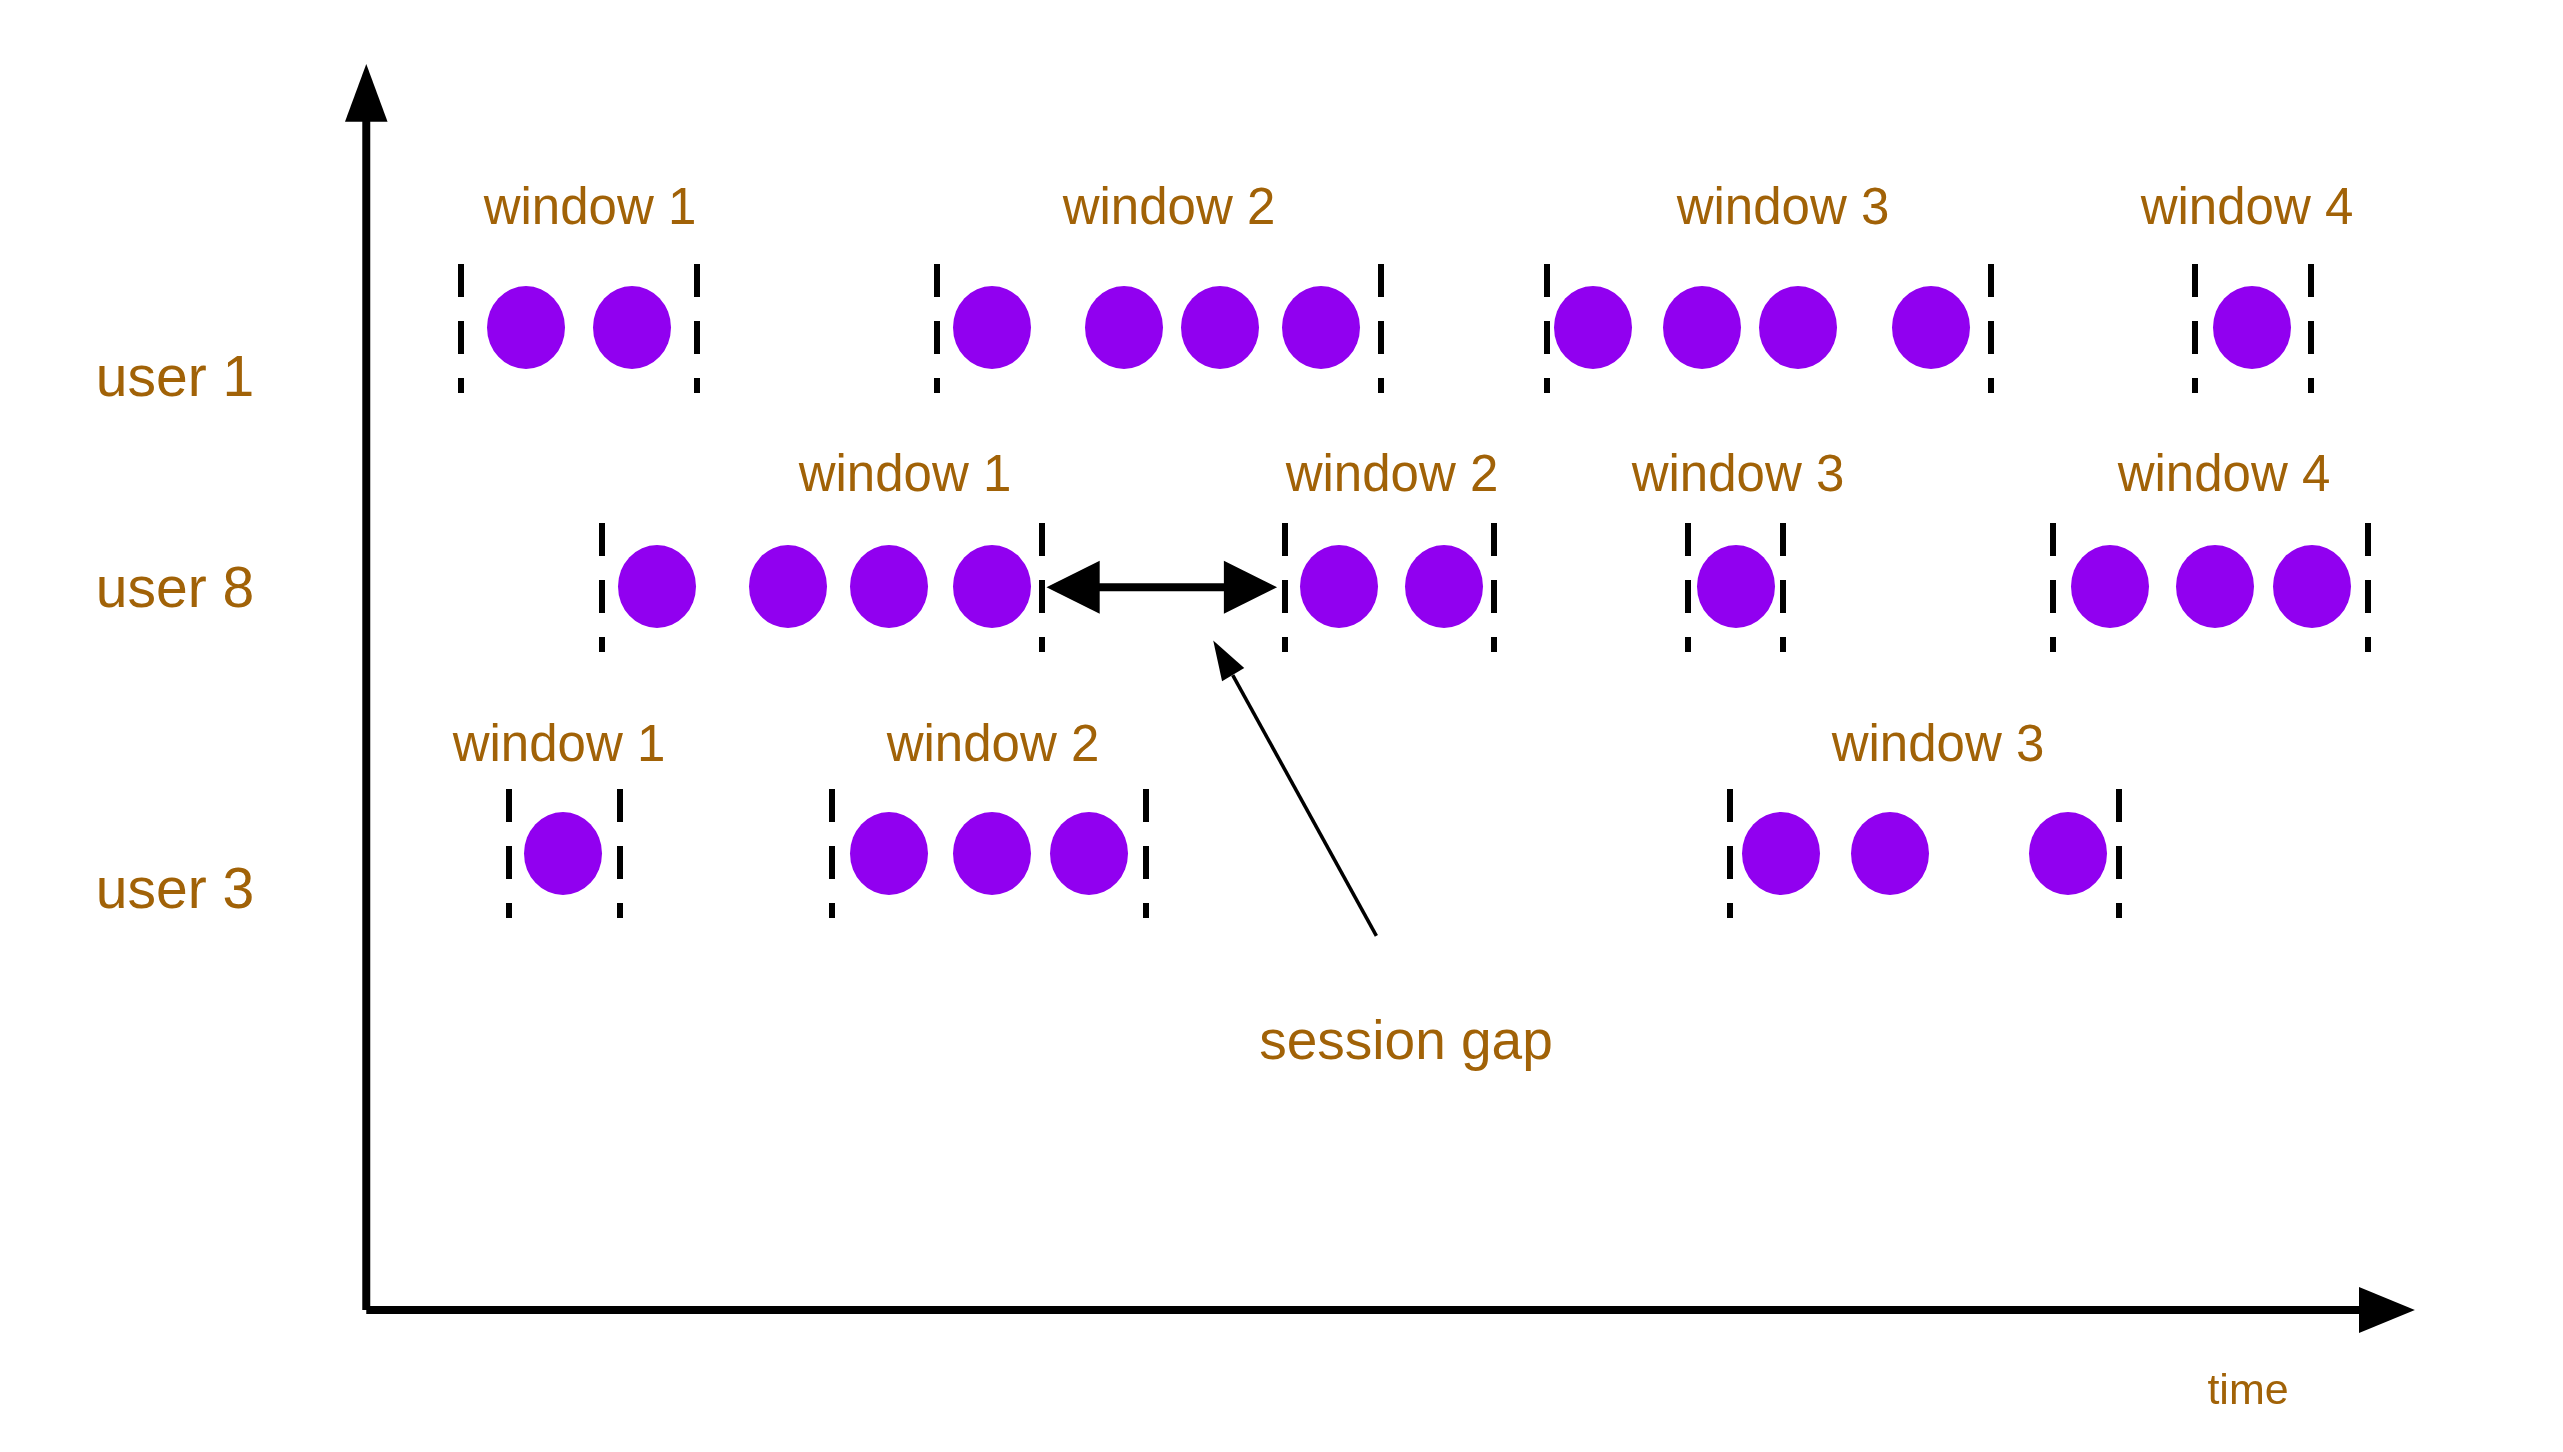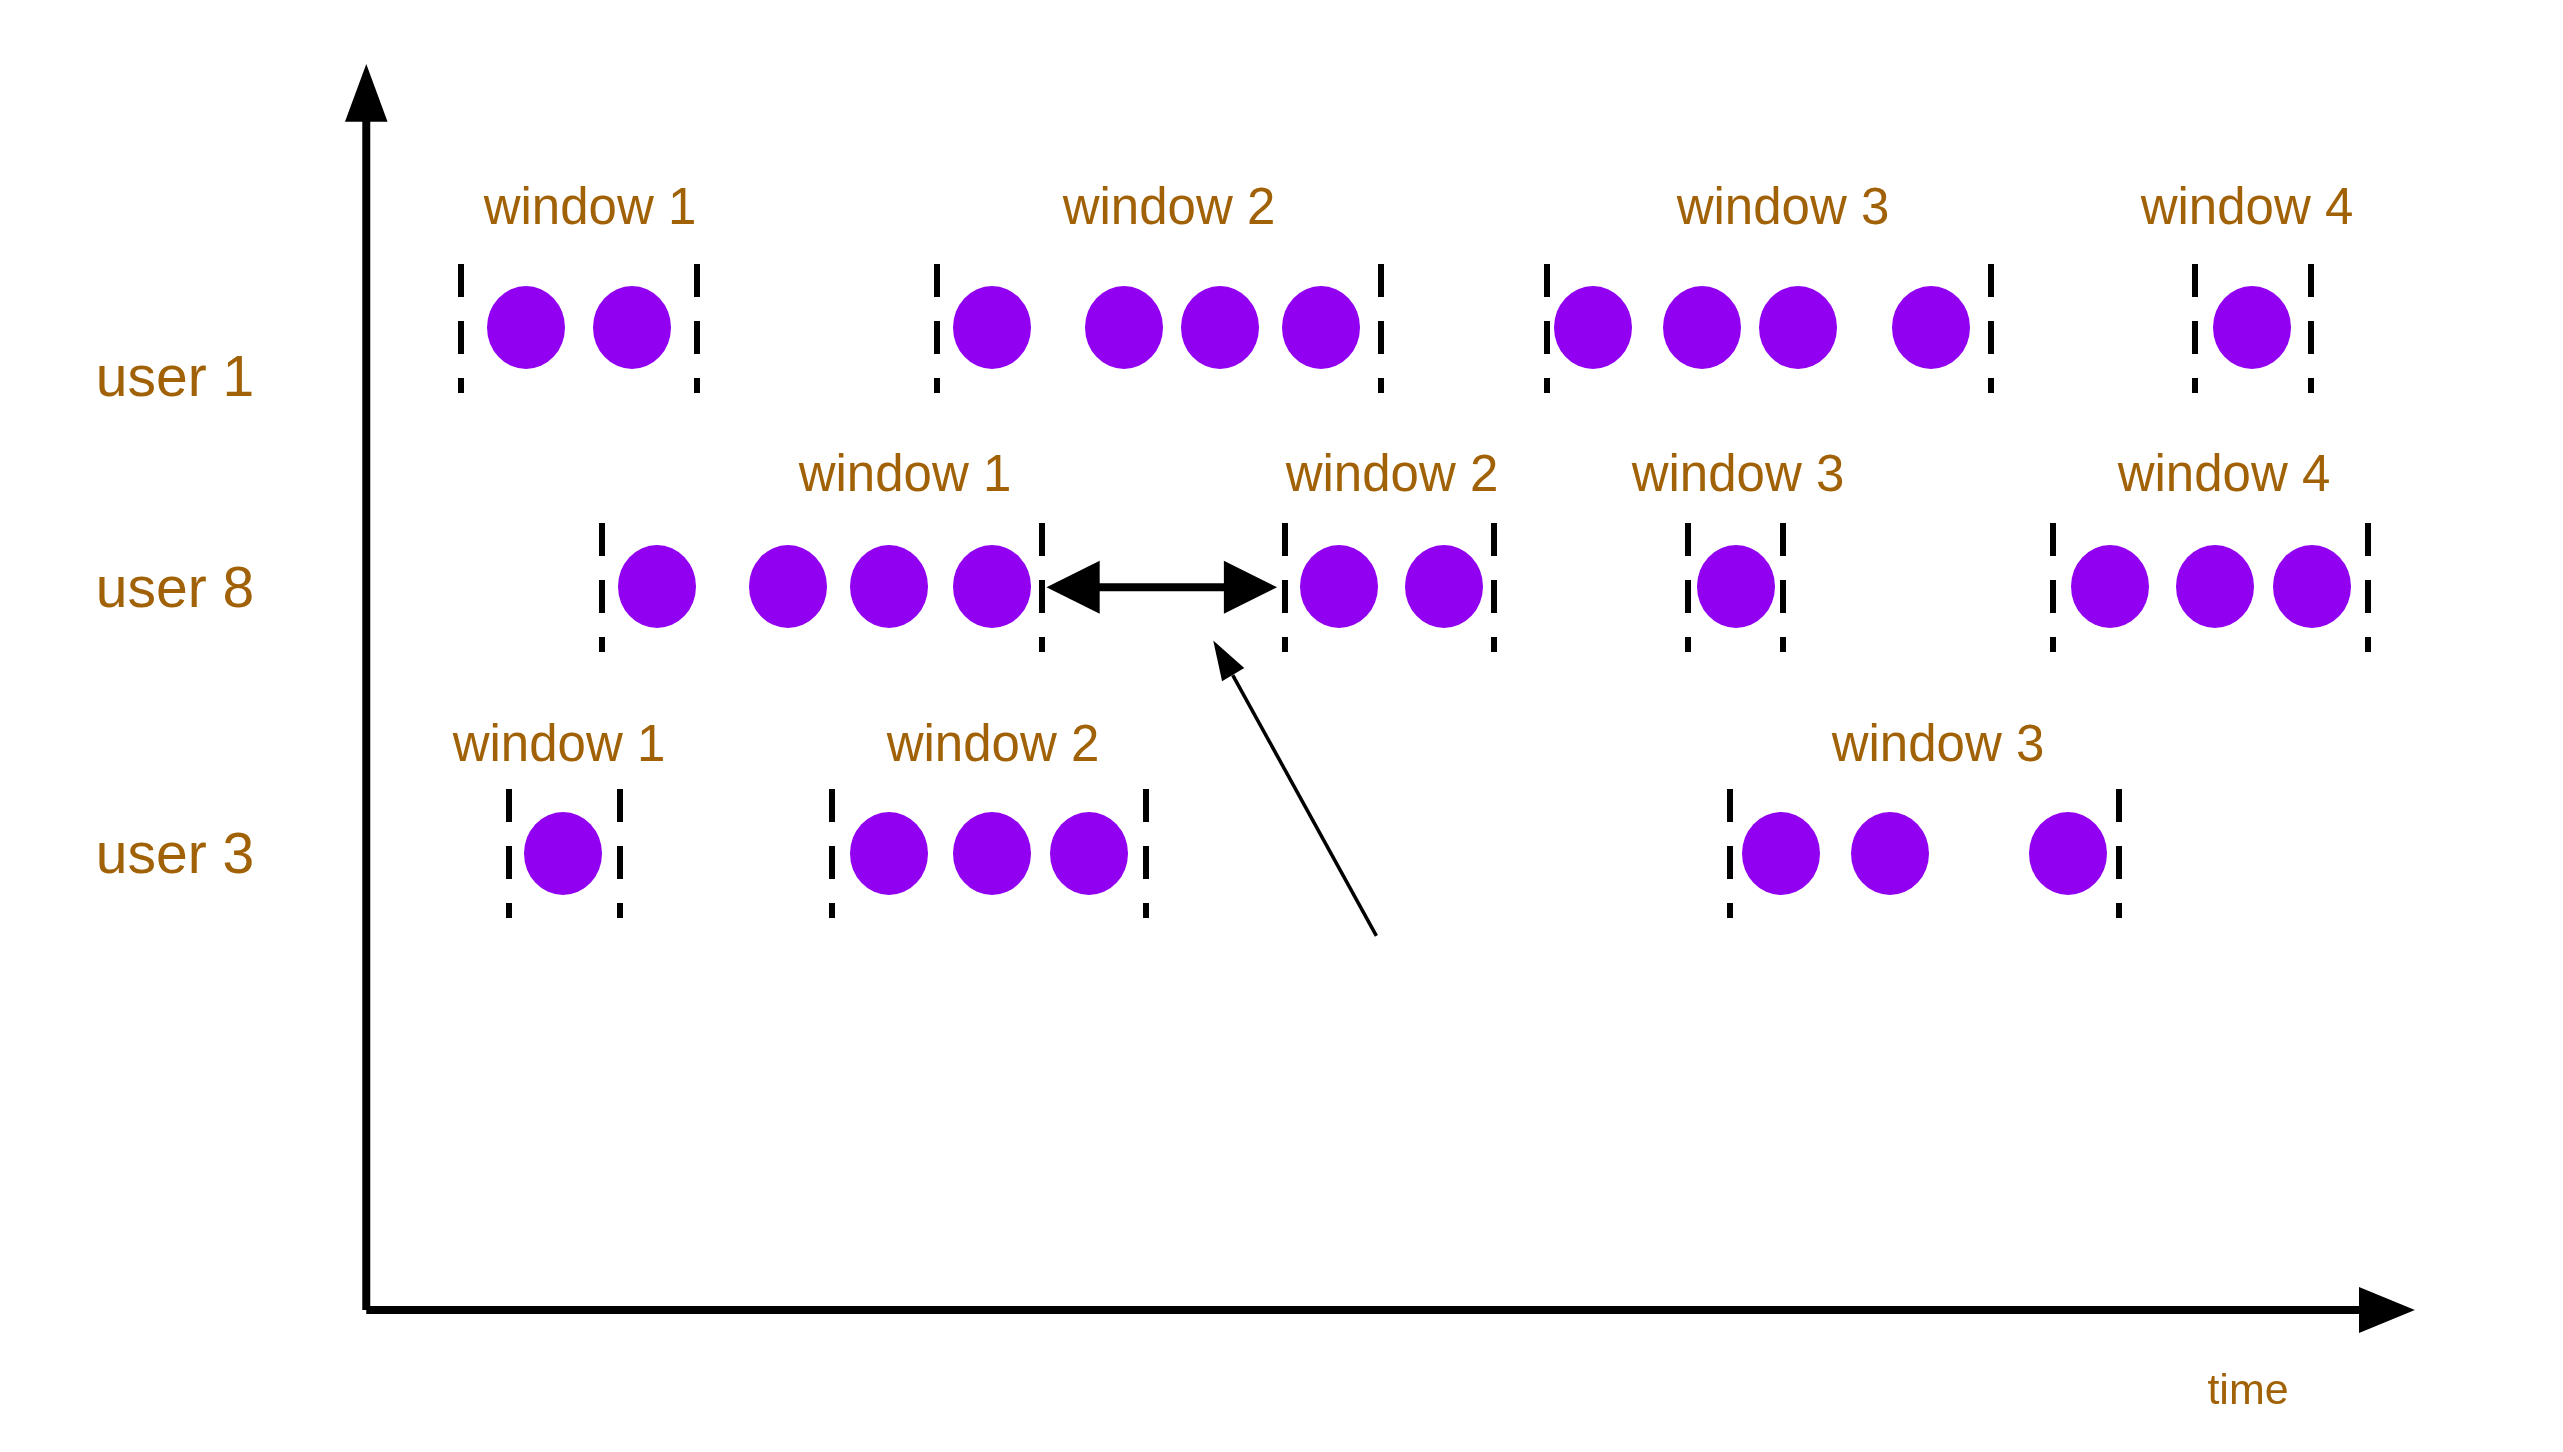--- a/index.html
+++ b/index.html
@@ -65,20 +65,21 @@
     </g>
 
     <g>
       <line x1="1552" y1="1055" x2="1390" y2="761" stroke="#000" stroke-width="4"></line>
       <polygon points="1368,722 1403,753 1378,768" fill="#000"></polygon>
     </g>
   </svg>
 
   <div class="lbl axis-label" style="left:2248px; top:1389px;">time</div>
 
+  <div class="lbl anno-label" style="left:1406px; top:1040px;">session gap</div>
 
 <div class="lbl user-label" style="left: 175px; top: 328px; margin-top: 48px;">user 1</div>
     <div class="lbl win-label" style="left: 590px; top: 206px;">window 1</div>
     <div class="dash" style="left: 458px; top: 264px;"></div>
     <div class="dash" style="left: 694px; top: 264px;"></div>
     <div class="dot" style="left: 487px; top: 286px; background: rgb(145, 0, 240);"></div>
     <div class="dot" style="left: 593px; top: 286px; background: rgb(145, 0, 240);"></div>
     <div class="lbl win-label" style="left: 1169px; top: 206px;">window 2</div>
     <div class="dash" style="left: 934px; top: 264px;"></div>
     <div class="dash" style="left: 1378px; top: 264px;"></div>
@@ -113,21 +114,21 @@
     <div class="lbl win-label" style="left: 1738px; top: 473px;">window 3</div>
     <div class="dash" style="left: 1685px; top: 523px;"></div>
     <div class="dash" style="left: 1780px; top: 523px;"></div>
     <div class="dot" style="left: 1697px; top: 545px; background: rgb(145, 0, 240);"></div>
     <div class="lbl win-label" style="left: 2224px; top: 473px;">window 4</div>
     <div class="dash" style="left: 2050px; top: 523px;"></div>
     <div class="dash" style="left: 2365px; top: 523px;"></div>
     <div class="dot" style="left: 2071px; top: 545px; background: rgb(145, 0, 240);"></div>
     <div class="dot" style="left: 2176px; top: 545px; background: rgb(145, 0, 240);"></div>
     <div class="dot" style="left: 2273px; top: 545px; background: rgb(145, 0, 240);"></div>
-    <div class="lbl user-label" style="left: 175px; top: 853px; text-align: center;">user 3</div>
+    <div class="lbl user-label" style="left: 175px; top: 888px; text-align: center;">user 3</div>
     <div class="lbl win-label" style="left: 559px; top: 743px;">window 1</div>
     <div class="dash" style="left: 506px; top: 789px;"></div>
     <div class="dash" style="left: 617px; top: 789px;"></div>
     <div class="dot" style="left: 524px; top: 812px; background: rgb(145, 0, 240);"></div>
     <div class="lbl win-label" style="left: 993px; top: 743px;">window 2</div>
     <div class="dash" style="left: 829px; top: 789px;"></div>
     <div class="dash" style="left: 1143px; top: 789px;"></div>
     <div class="dot" style="left: 850px; top: 812px; background: rgb(145, 0, 240);"></div>
     <div class="dot" style="left: 953px; top: 812px; background: rgb(145, 0, 240);"></div>
     <div class="dot" style="left: 1050px; top: 812px; background: rgb(145, 0, 240);"></div>

